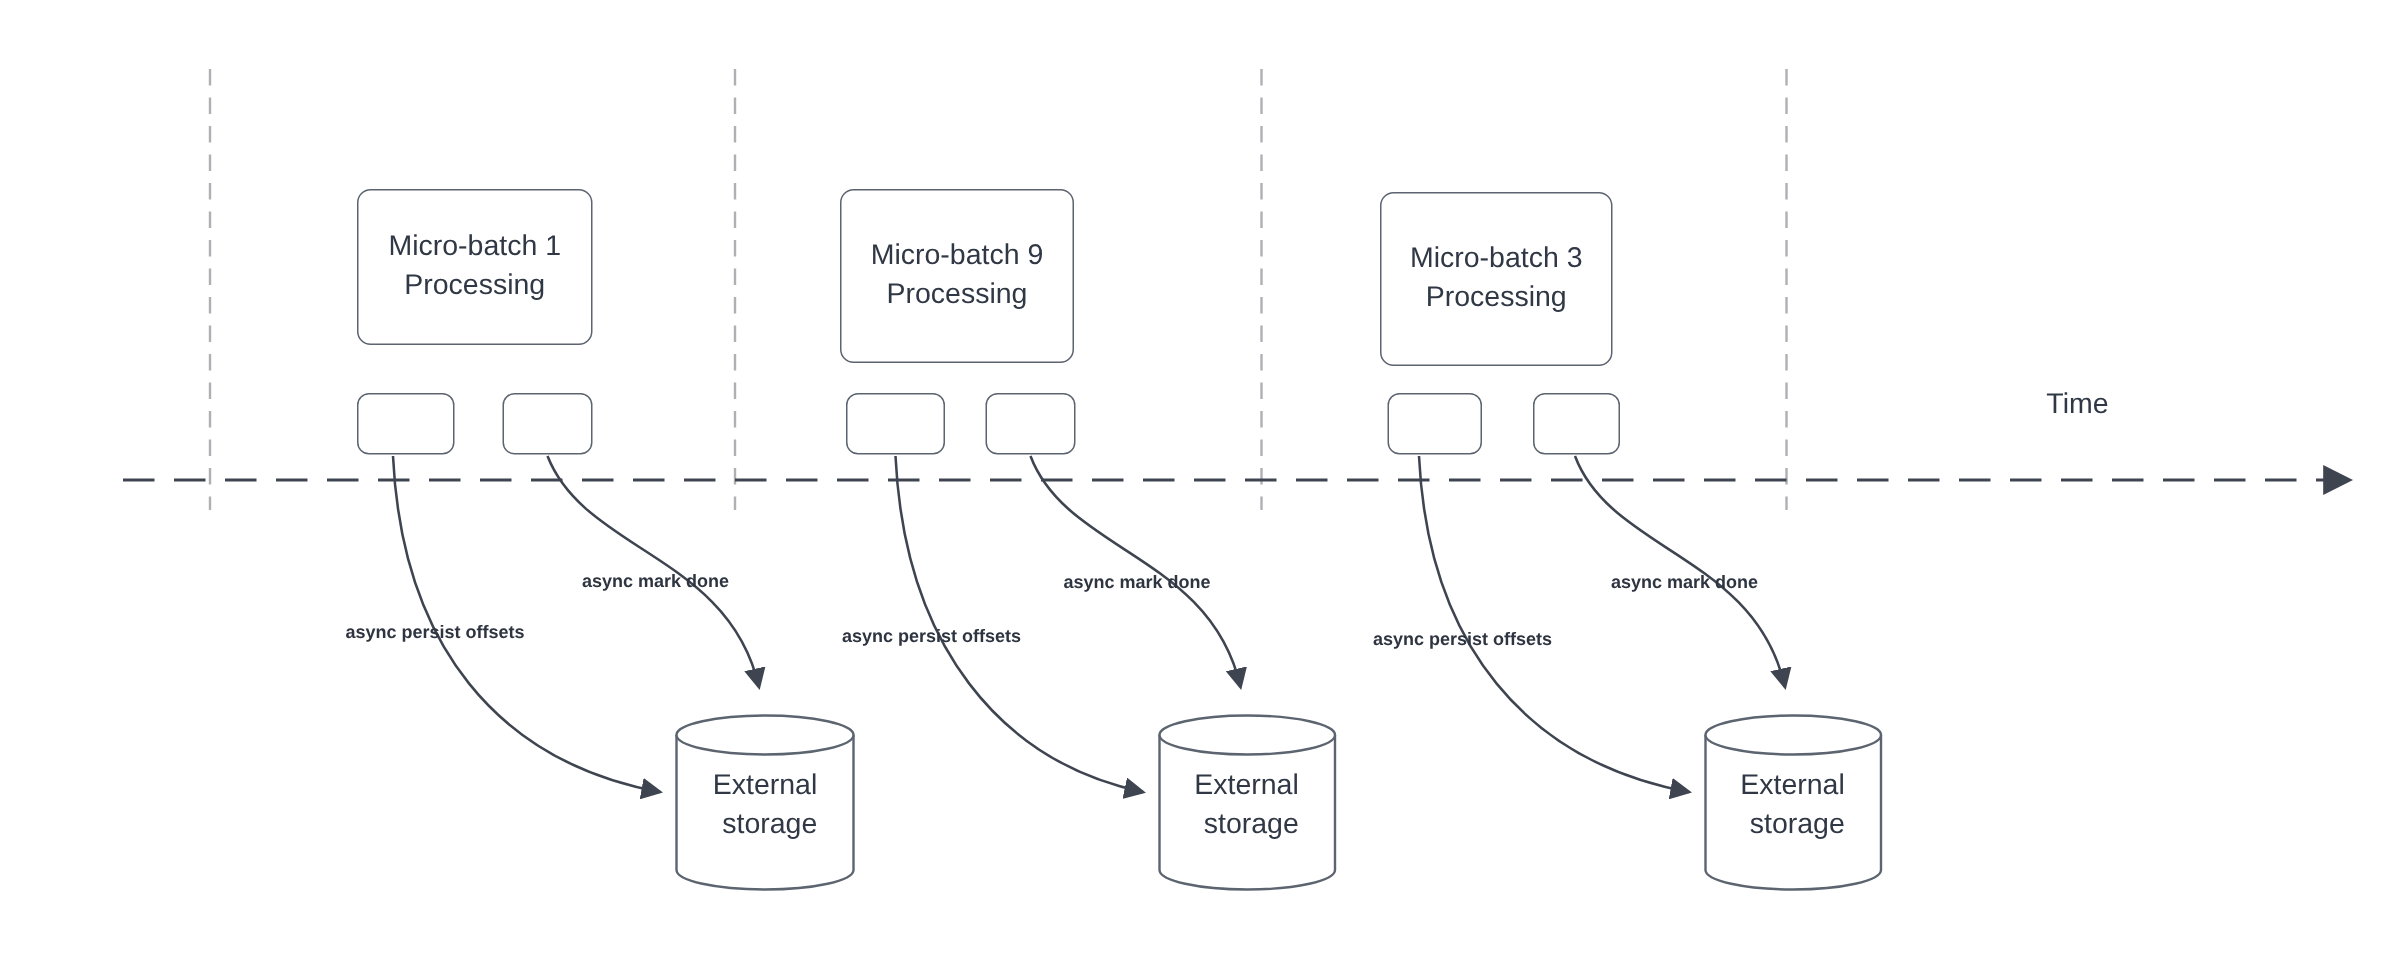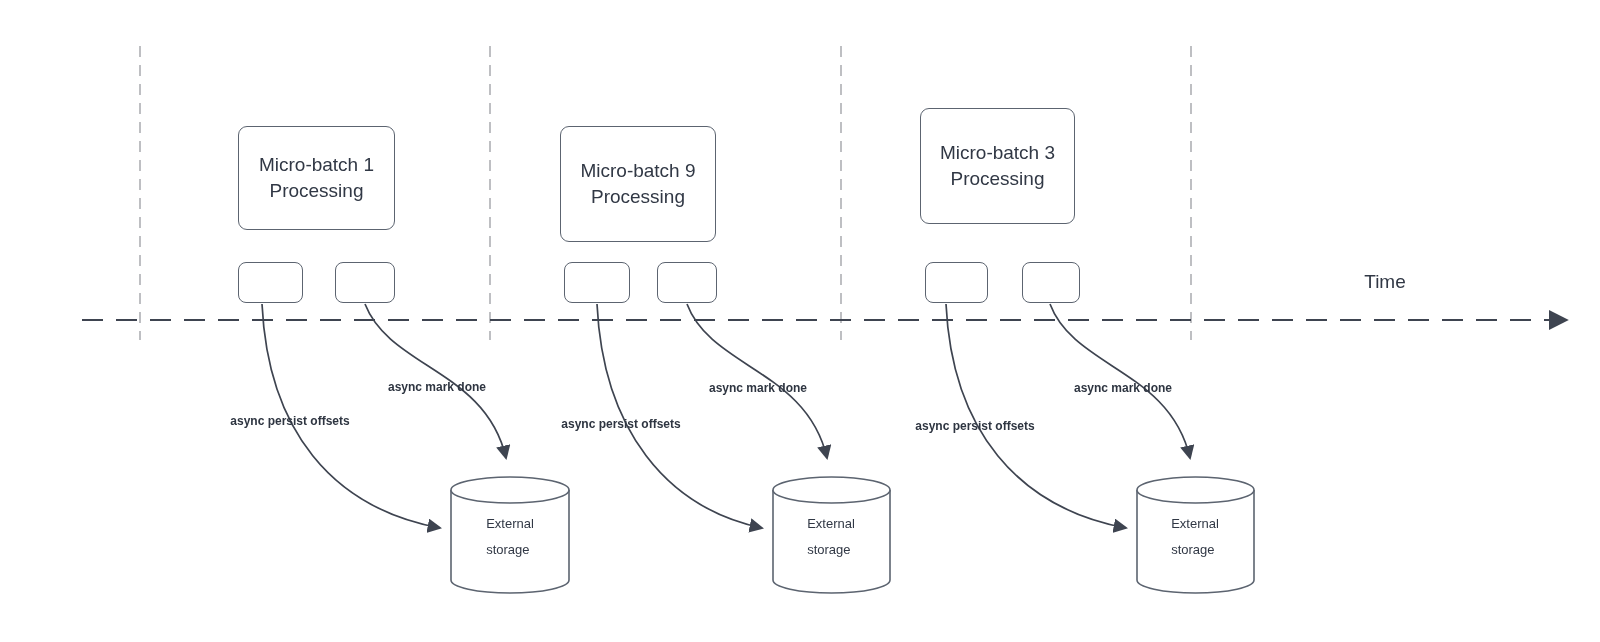--- a/index.html
+++ b/index.html
@@ -23,25 +23,25 @@
   .node-label{
     font-size:19px;line-height:26px;text-align:center;white-space:pre-line;color:var(--text-dark);
   }
   .mini{position:absolute;background:#fff;border:1.6px solid var(--stroke-border);border-radius:8px;}
   .edge-label{
     position:absolute;transform:translate(-50%,-50%);
     font-size:12px;font-weight:bold;white-space:nowrap;color:#2e3541;
   }
   .cyl-label{
     position:absolute;transform:translate(-50%,-50%);
-    font-size:13px;line-height:26px;text-align:left;white-space:pre-line;color:var(--text-dark);
+    font-size:19px;line-height:26px;text-align:right;white-space:pre-line;color:var(--text-dark);
   }
   .time-label{
     position:absolute;transform:translate(-50%,-50%);
-    font-size:19px;color:var(--text-dark);white-space:nowrap;margin-top:12px;
+    font-size:19px;color:var(--text-dark);white-space:nowrap;
   }
 </style>
 </head>
 <body>
 
 <div class="canvas">
 
   <svg width="1600" height="642" viewBox="0 0 1600 642">
     <defs>
       <marker id="arrowCurve" viewBox="0 0 10 10" refX="8.6" refY="5" markerWidth="8.5" markerHeight="8.5" orient="auto" markerUnits="strokeWidth">
@@ -97,21 +97,21 @@
     <div class="node-label">Micro-batch 9
 Processing</div>
   </div>
   <div class="mini" style="left:564px;top:262px;width:66px;height:41px;"></div>
   <div class="mini" style="left:657px;top:262px;width:60px;height:41px;"></div>
   <div class="edge-label" style="left:621px;top:424px;">async persist offsets</div>
   <div class="edge-label" style="left:758px;top:388px;">async mark done</div>
   <div class="cyl-label" style="left:831px;top:537px;">External
 storage</div>
 
-  <div class="node" style="left:920px;top:108px;width:155px;height:116px;">
+  <div class="node" style="left:920px;top:128px;width:155px;height:116px;">
     <div class="node-label">Micro-batch 3
 Processing</div>
   </div>
   <div class="mini" style="left:925px;top:262px;width:63px;height:41px;"></div>
   <div class="mini" style="left:1022px;top:262px;width:58px;height:41px;"></div>
   <div class="edge-label" style="left:975px;top:426px;">async persist offsets</div>
   <div class="edge-label" style="left:1123px;top:388px;">async mark done</div>
   <div class="cyl-label" style="left:1195px;top:537px;">External
 storage</div>
 

